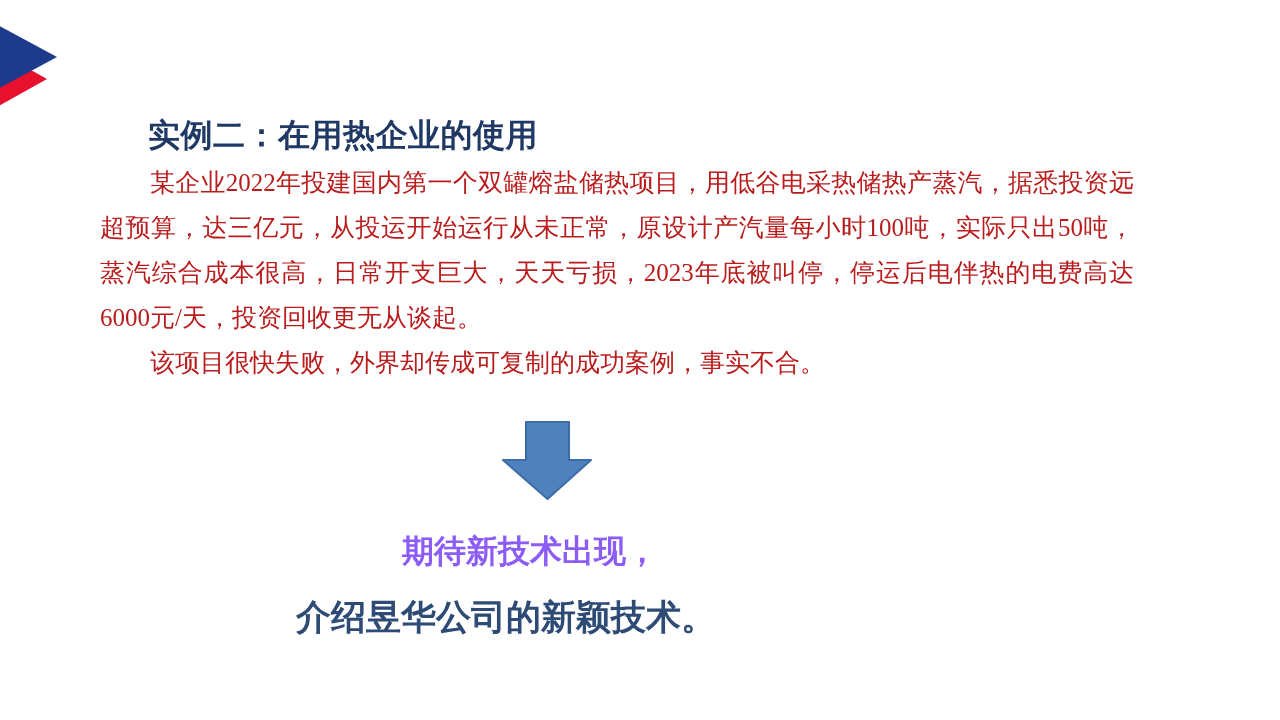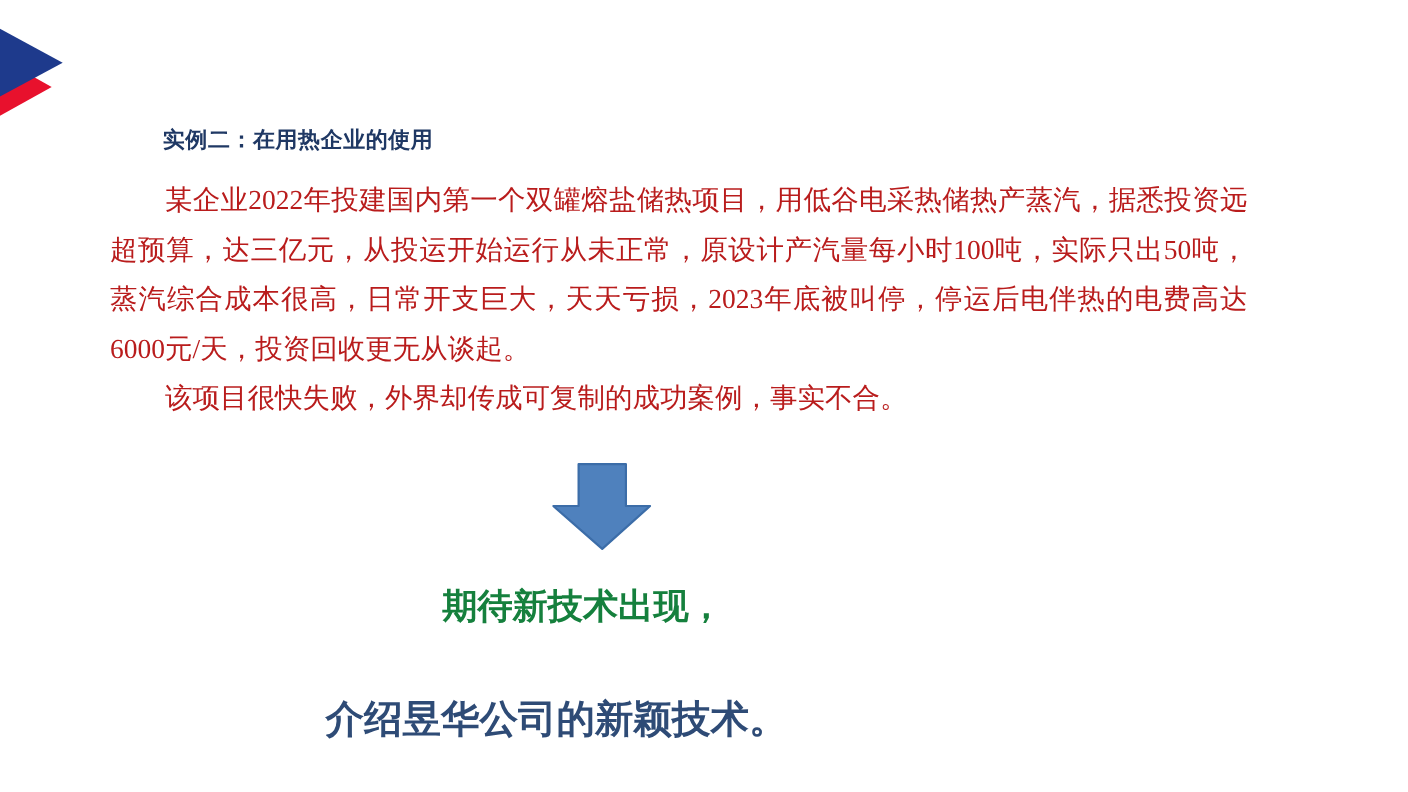--- a/index.html
+++ b/index.html
@@ -19,21 +19,21 @@
     position: absolute;
     top: 0;
     left: 0;
     width: 120px;
     height: 130px;
   }
   .slide-title {
     position: absolute;
     left: 148px;
     top: 114px;
-    font-size: 20px;
+    font-size: 32px;
     font-weight: 700;
     color: #1F3864;
     letter-spacing: 0.5px;
     white-space: nowrap;
   }
   .body-text {
     position: absolute;
     left: 100px;
     top: 160px;
     width: 1034px;
@@ -53,32 +53,31 @@
     top: 421px;
     width: 90px;
     height: 80px;
   }
   .conclusion-line-1 {
     position: absolute;
     left: 402px;
     top: 530px;
     font-size: 32px;
     font-weight: 700;
-    color: #15803d;
+    color: #8b5cf6;
     white-space: nowrap;
   }
   .conclusion-line-2 {
     position: absolute;
     left: 296px;
     top: 594px;
     font-size: 35px;
     font-weight: 700;
     color: #2E4B76;
     white-space: nowrap;
-    margin-top: 36px;
   }
 </style>
 </head>
 <body>
 
 <div class="slide">
 
   <svg class="corner-decoration" viewBox="0 0 120 130" xmlns="http://www.w3.org/2000/svg" aria-hidden="true">
     <polygon points="-30,36 47,79 -30,122" fill="#E8112D"></polygon>
     <polygon points="-30,10 57,57 -30,104" fill="#1E3A8C"></polygon>

